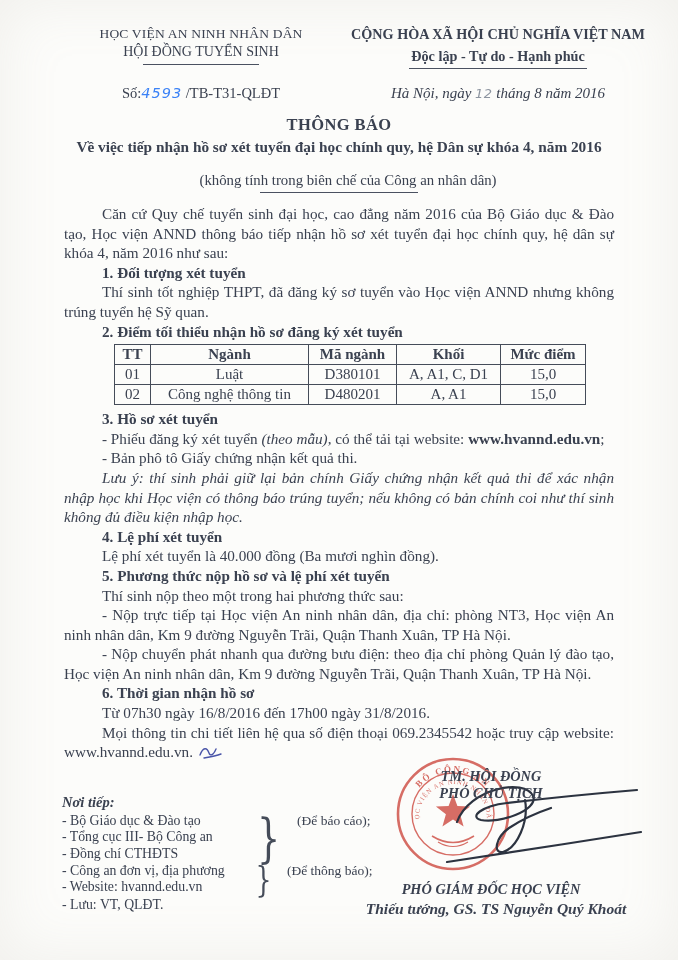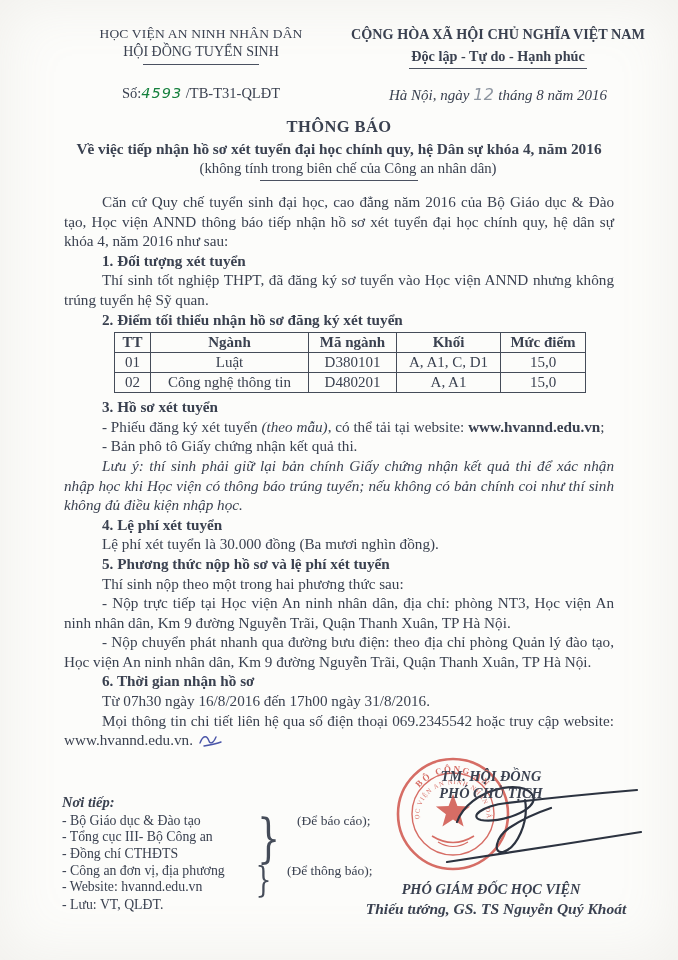--- a/index.html
+++ b/index.html
@@ -19,28 +19,28 @@
   .org-block { width: 290px; text-align:center; }
   .org-l1 { font-size: 13.5px; letter-spacing:.2px; }
   .org-l2 { font-size: 14px; font-weight: normal; margin-top: 2px; }
   .org-rule { width: 116px; border-top: 1.5px solid #4a5160; margin: 4px auto 0; }
   .nat-block { flex: 1; text-align:center; }
   .nat-l1 { font-size: 14.2px; font-weight: bold; }
   .nat-l2 { font-size: 14.2px; font-weight: bold; margin-top: 5px; }
   .nat-rule { width: 178px; border-top: 1.5px solid #4a5160; margin: 3px auto 0; }
   .ref-row { display:flex; padding: 16px 28px 0 56px; }
   .ref { width: 290px; text-align:center; font-size: 14.5px; }
-  .hand-blue { color:#15803d; font-family:"DejaVu Sans",sans-serif; font-style: italic; font-size:14.5px; letter-spacing:1px; }
+  .hand-blue { color:#3b82f6; font-family:"DejaVu Sans",sans-serif; font-style: italic; font-size:14.5px; letter-spacing:1px; }
   .date { flex:1; text-align:center; font-style: italic; font-size: 15px; }
-  .hand-gray { color:#8d95a0; font-family:"DejaVu Sans",sans-serif; font-size:16px; letter-spacing:.5px; }
+  .hand-gray { color:#8d95a0; font-family:"DejaVu Sans",sans-serif; font-size:13px; letter-spacing:.5px; }
   
   .title-block { text-align:center; margin-top: 13px; }
   .doc-title { font-size: 16.5px; font-weight: bold; letter-spacing:.4px; }
   .doc-subject { font-size: 15.3px; font-weight: bold; margin-top: 3px; }
-  .doc-note { font-size: 14.8px; margin-top: 2px; padding-left: 18px; }
+  .doc-note { font-size: 14.8px; margin-top: 16px; padding-left: 18px; }
   .title-rule { width: 158px; border-top: 1.2px solid #4a5160; margin: 3px auto 0; }
   
   .body { padding: 11px 64px 0 64px; font-size: 15.2px; line-height: 19.6px; text-align: justify; }
   .body p { text-indent: 38px; }
   .h { font-weight: bold; }
   .it { font-style: italic; }
   .b { font-weight: bold; }
   
   table.adm { border-collapse: collapse; margin: 3px 0 4px 50px; width: 472px;
               font-size: 15px; line-height: 17px; }
@@ -124,21 +124,21 @@
         <td>15,0</td>
       </tr>
     </tbody>
       </table>
 
     <p class="h">3. Hồ sơ xét tuyển</p>
     <p><span>- Phiếu đăng ký xét tuyển </span><span class="it">(theo mẫu)</span><span>, có thể tải tại website: </span><span class="b">www.hvannd.edu.vn</span><span>;</span></p>
     <p>- Bản phô tô Giấy chứng nhận kết quả thi.</p>
     <p class="it">Lưu ý: thí sinh phải giữ lại bản chính Giấy chứng nhận kết quả thi để xác nhận nhập học khi Học viện có thông báo trúng tuyển; nếu không có bản chính coi như thí sinh không đủ điều kiện nhập học.</p>
     <p class="h">4. Lệ phí xét tuyển</p>
-    <p>Lệ phí xét tuyển là 30.000 đồng (Ba mươi nghìn đồng).</p>
+    <p>Lệ phí xét tuyển là 40.000 đồng (Ba mươi nghìn đồng).</p>
     <p class="h">5. Phương thức nộp hồ sơ  và lệ phí xét tuyển</p>
     <p>Thí sinh nộp theo một trong hai phương thức sau:</p>
     <p>- Nộp trực tiếp tại Học viện An ninh nhân dân, địa chỉ: phòng NT3, Học viện An ninh nhân dân, Km 9 đường Nguyễn Trãi, Quận Thanh Xuân, TP Hà Nội.</p>
     <p>- Nộp chuyển phát nhanh qua đường bưu điện: theo địa chỉ phòng Quản lý đào tạo, Học viện An ninh nhân dân, Km 9 đường Nguyễn Trãi, Quận Thanh Xuân, TP Hà Nội.</p>
     <p class="h">6. Thời gian nhận hồ sơ</p>
     <p>Từ  07h30 ngày 16/8/2016 đến 17h00 ngày 31/8/2016.</p>
     <p><span>Mọi thông tin chi tiết liên hệ qua số điện thoại 069.2345542 hoặc truy cập website: www.hvannd.edu.vn.</span><svg class="paraph-svg" width="26" height="16" viewBox="0 0 26 16">
           <g fill="none" stroke="#4a55a8" stroke-width="1.4" stroke-linecap="round">
             <path d="M3,11 C6,3 10,3 12,9 C13,12 16,12 19,5"></path>
             <path d="M7,14 C13,13 19,12 24,10"></path>

